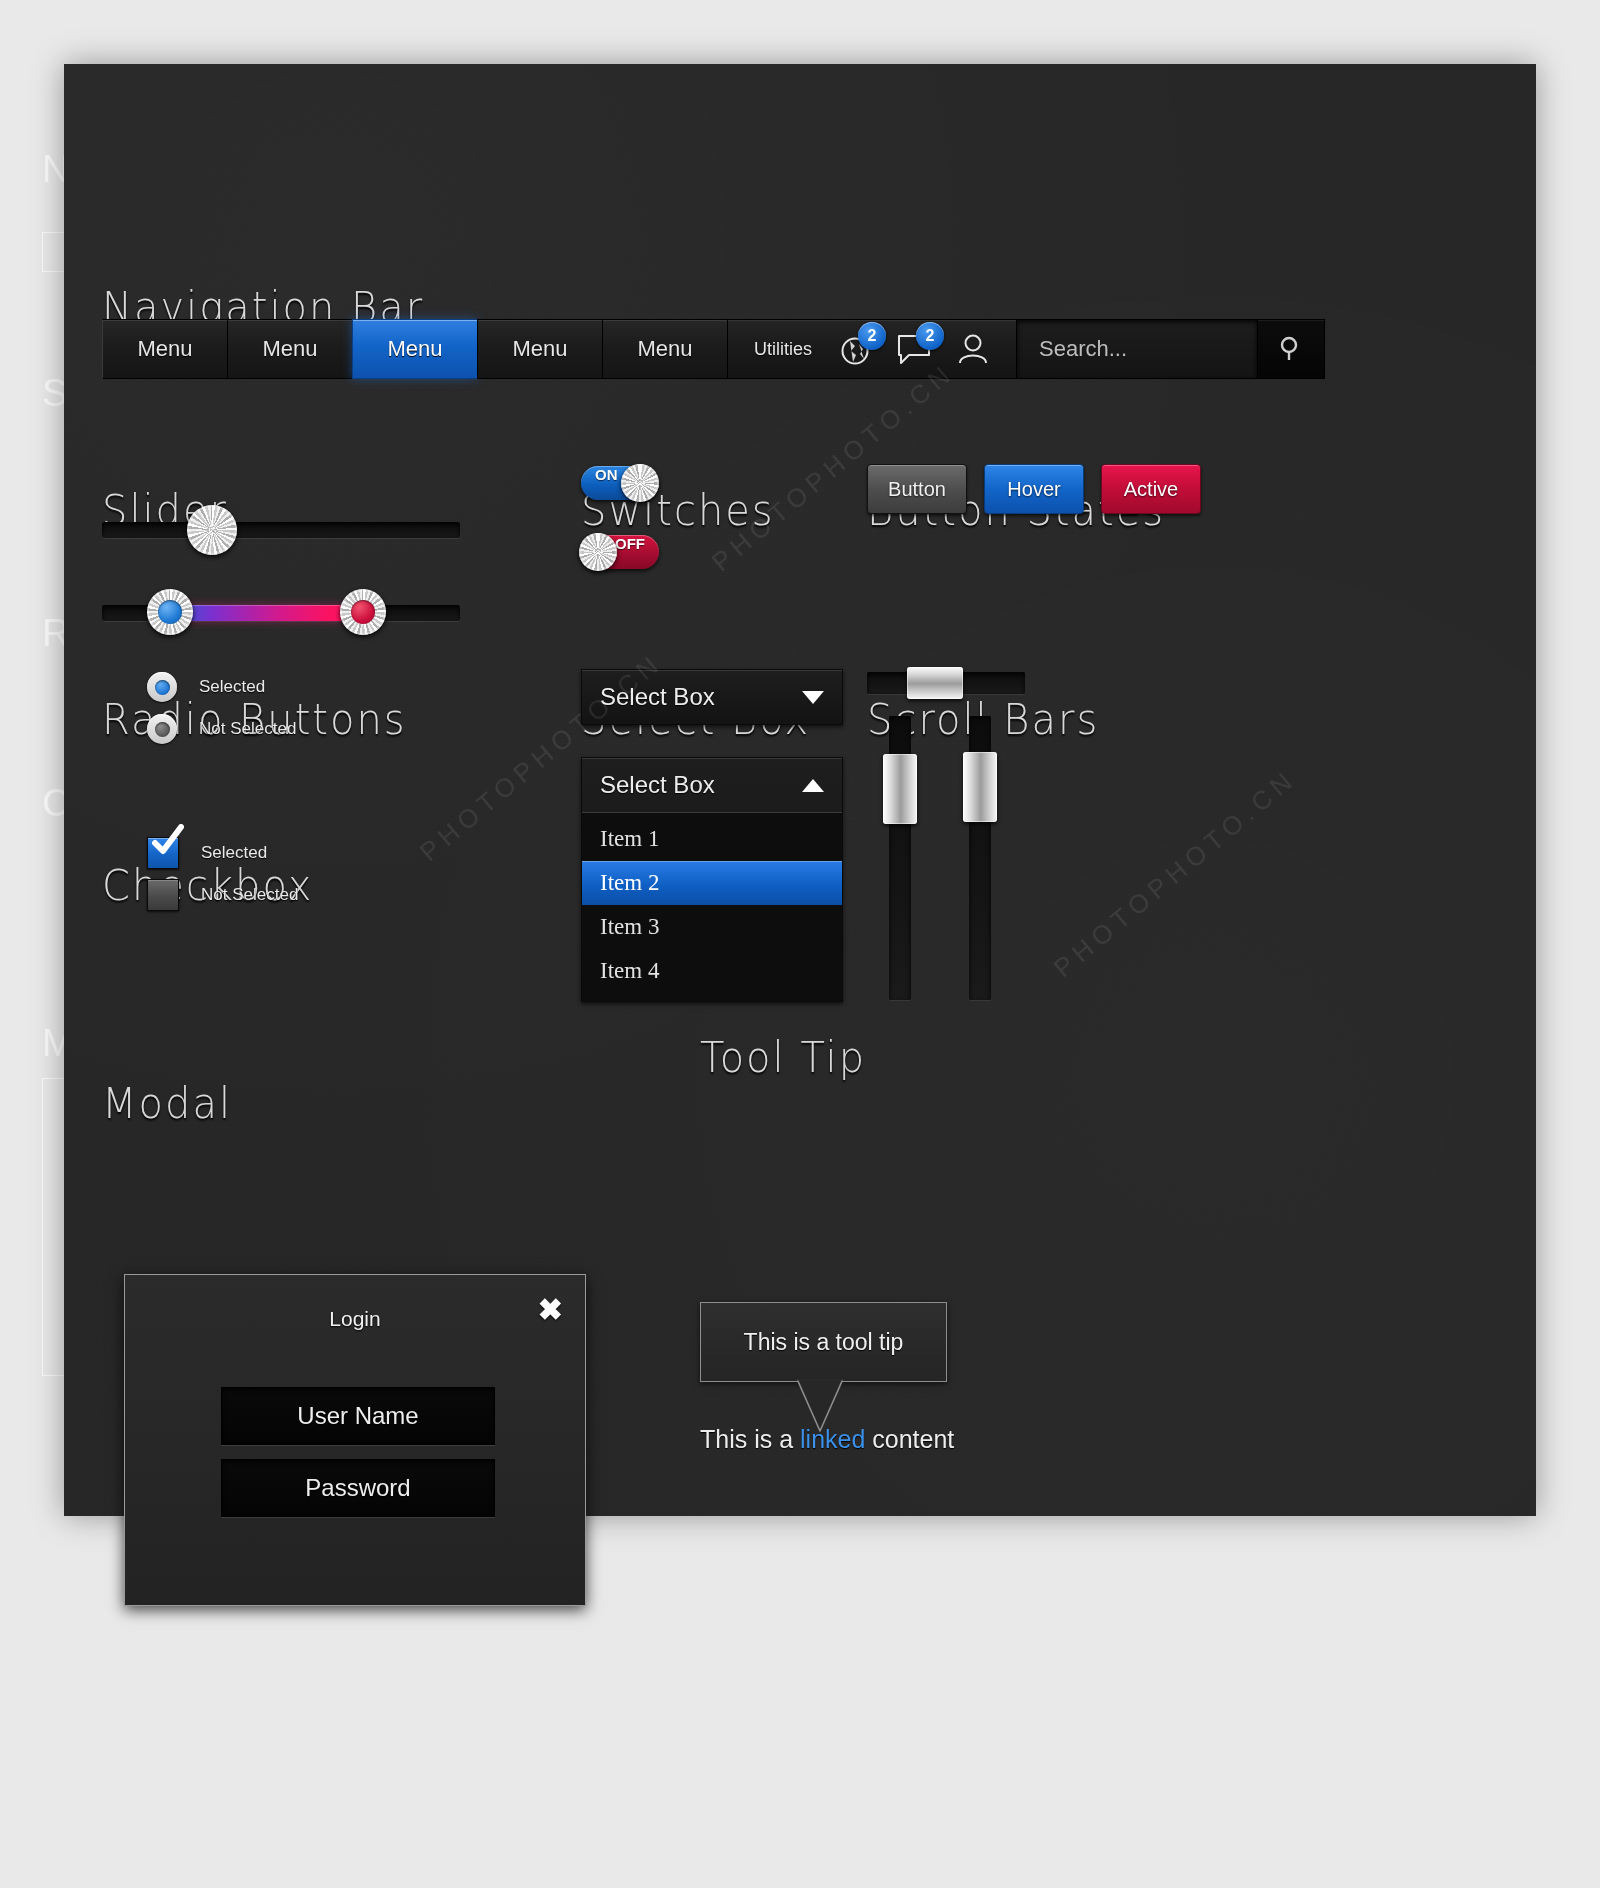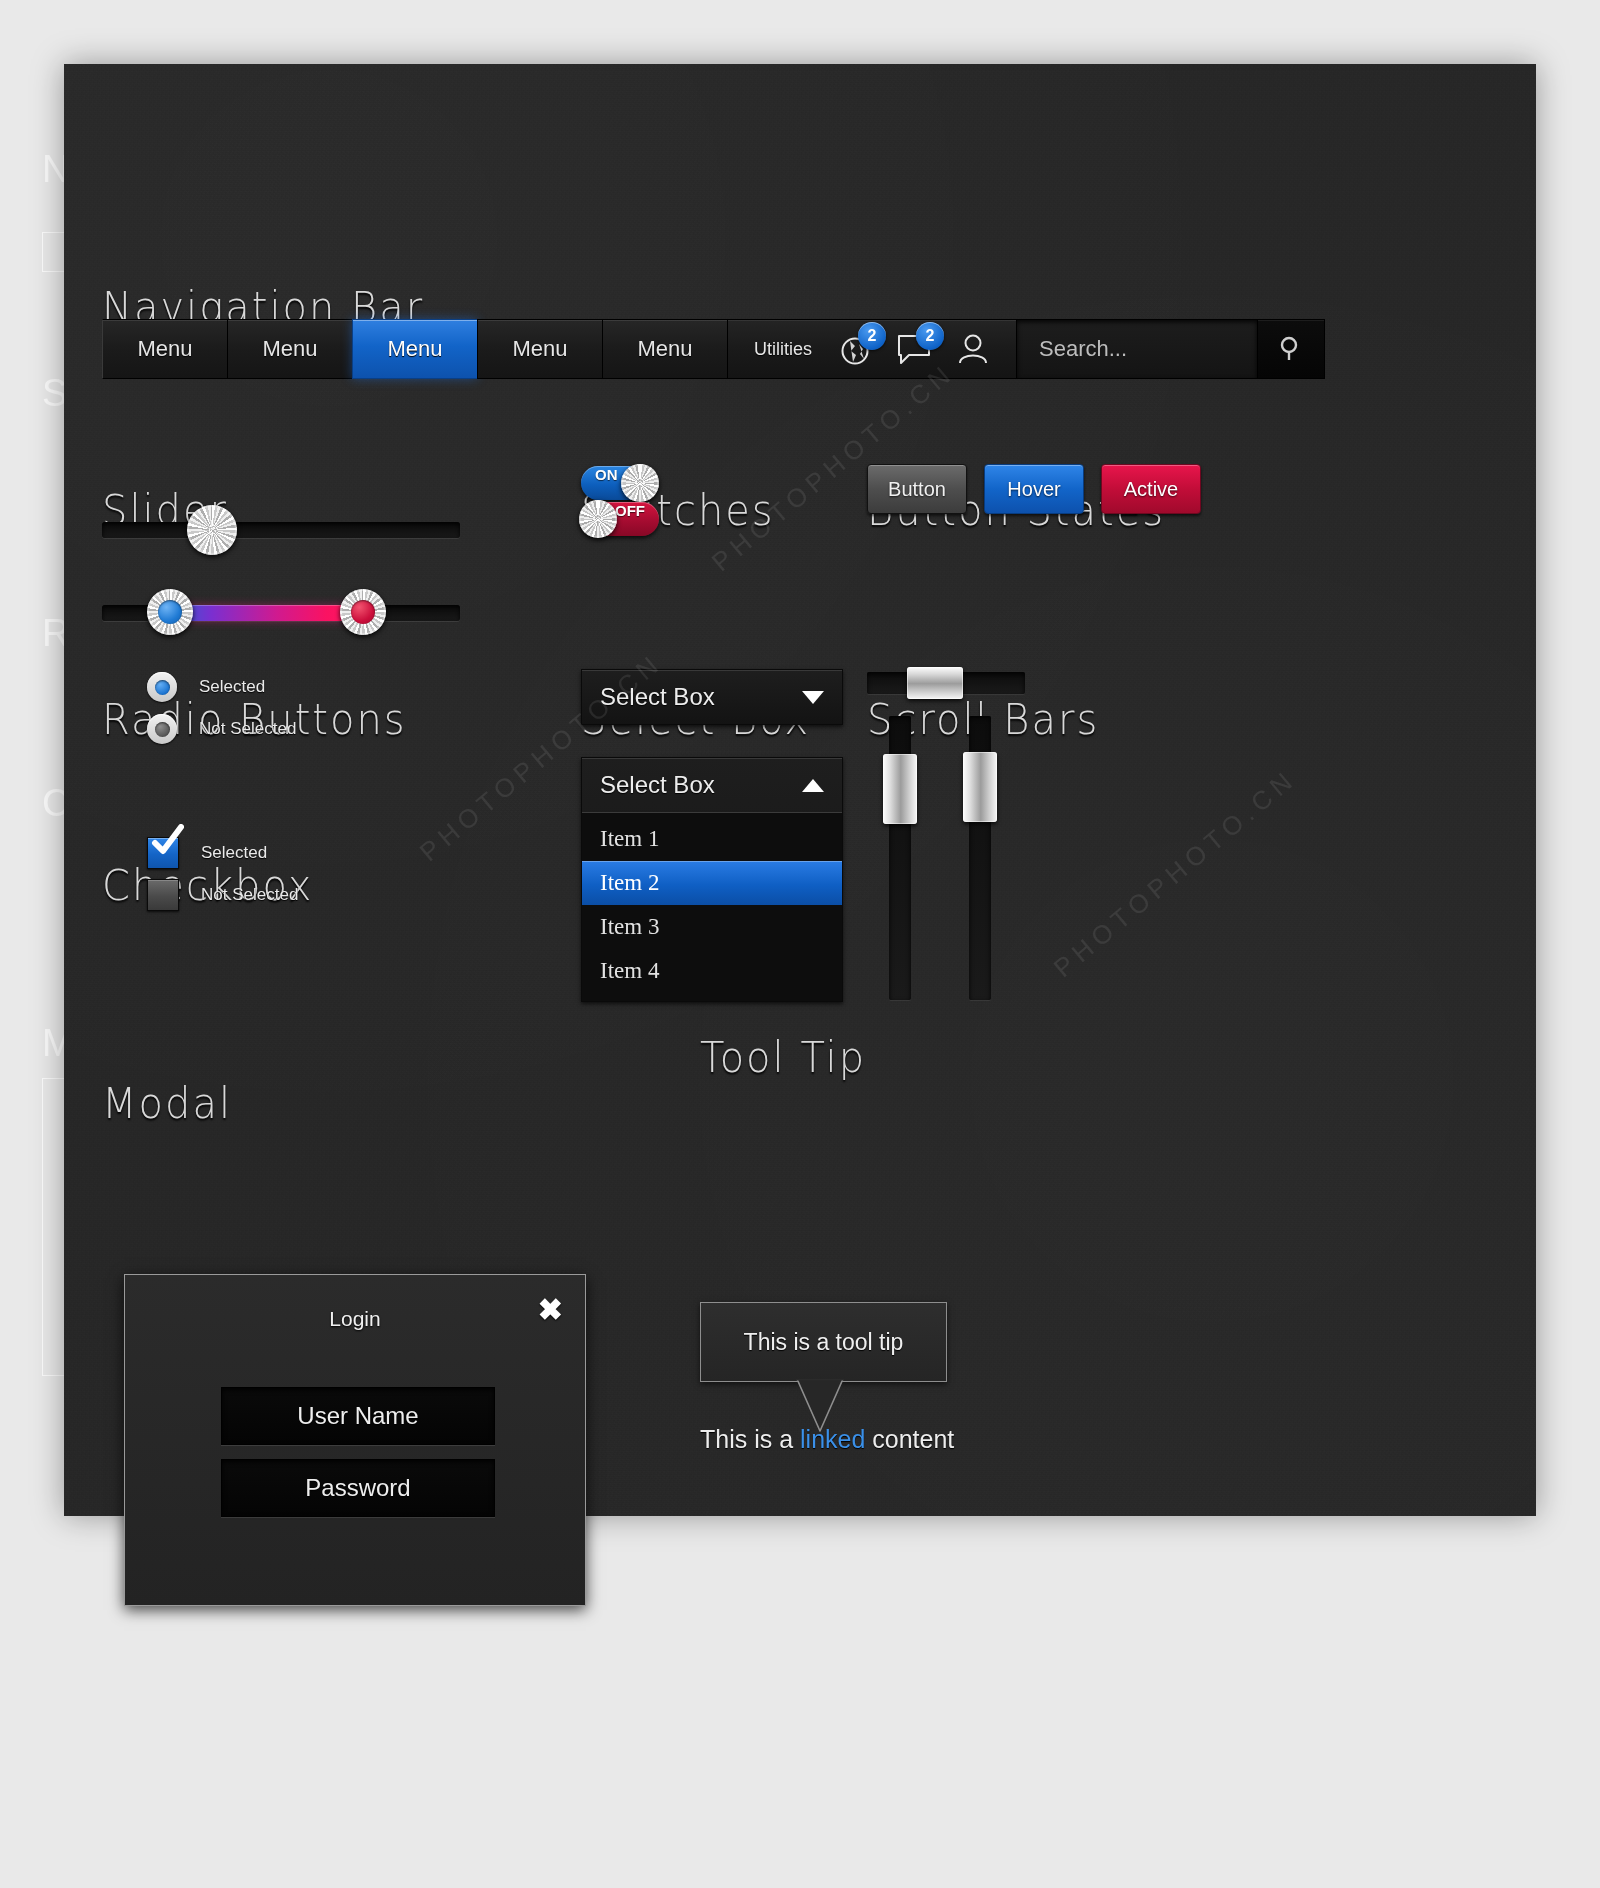--- a/index.html
+++ b/index.html
@@ -308,21 +308,21 @@
   <div class="range-fill" style="left:104px;top:541px;width:198px;"></div>
   <div class="knob blue" style="left:83px;top:525px;width:46px;height:46px;"></div>
   <div class="knob red" style="left:276px;top:525px;width:46px;height:46px;"></div>
 
   <div class="heading" style="left:517px;top:425px;">Switches</div>
 
   <div class="switch on" style="left:517px;top:402px;">
     <span class="sw-lbl">ON</span>
     <span class="sw-knob" style="right:-2px;"></span>
   </div>
-  <div class="switch off" style="left:517px;top:438px;">
+  <div class="switch off" style="left:517px;top:471px;">
     <span class="sw-lbl">OFF</span>
     <span class="sw-knob" style="left:-2px;"></span>
   </div>
 
   <div class="heading" style="left:803px;top:425px;">Button States</div>
 
   <div class="btn normal" style="left:803px;top:400px;width:98px;">
     <span>Button</span>
   </div>
   <div class="btn hover" style="left:920px;top:400px;width:98px;">

